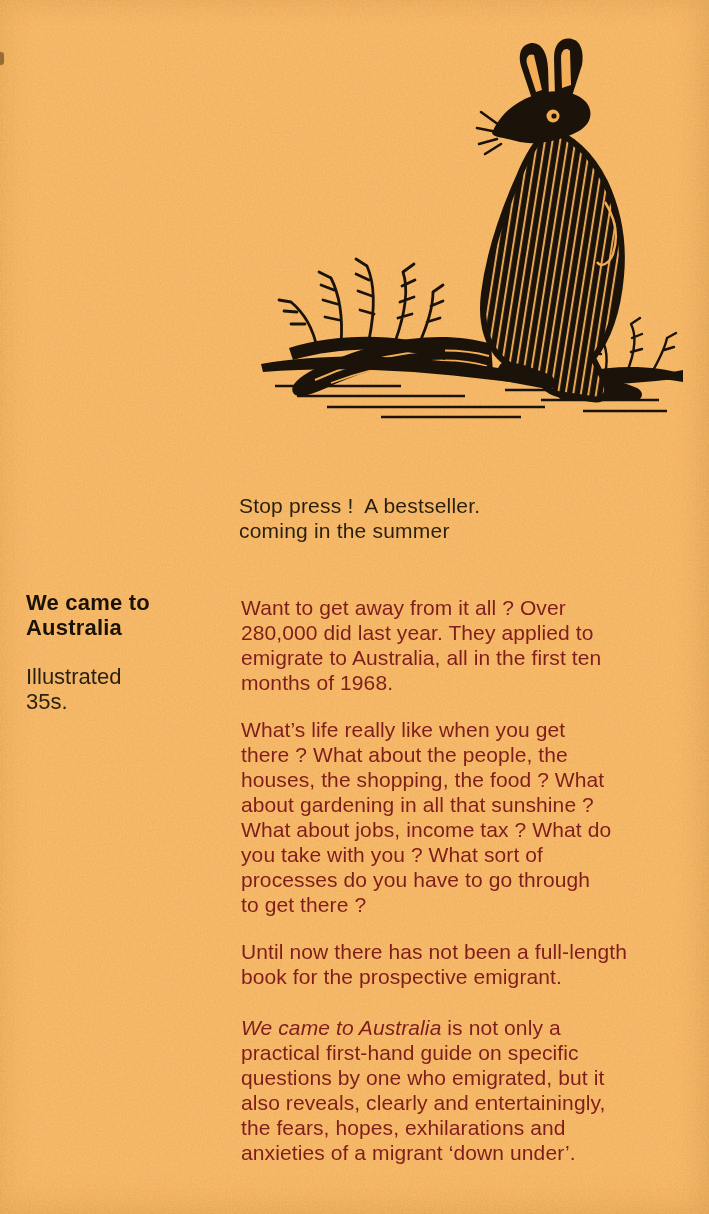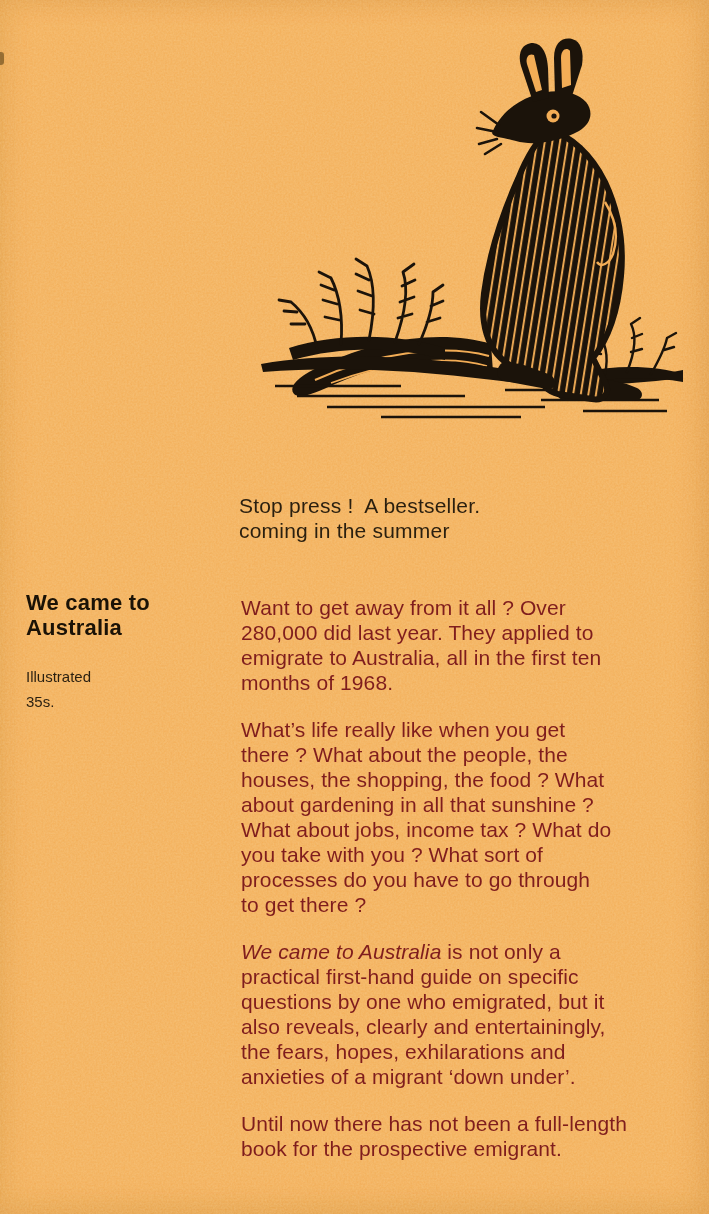--- a/index.html
+++ b/index.html
@@ -22,21 +22,21 @@
   }
   .columns{position:absolute;left:26px;top:590px;display:flex;align-items:flex-start;}
   .col-left{flex:0 0 215px;width:215px;}
   .col-right{width:462px;padding-top:5px;}
   .book-title,.book-author{
     margin:0;font-size:22px;line-height:25px;font-weight:bold;
     color:#1a1206;letter-spacing:.2px;white-space:pre-wrap;
   }
   .book-title{margin-bottom:24px;}
   .book-author{margin-bottom:26px;}
-  .book-details{margin:0;font-size:15px;line-height:25px;white-space:pre-wrap;color:#291f10;}
+  .book-details{margin:0;font-size:22px;line-height:25px;white-space:pre-wrap;color:#291f10;}
   .body-par{
     margin:0 0 22px 0;font-size:21px;line-height:25px;
     white-space:pre-wrap;color:#7f1d1d;letter-spacing:.1px;
   }
   .body-par.extra-gap{margin-bottom:26px;}
   .body-par:last-child{margin-bottom:0;}
   em{font-style:italic;}
 </style>
 </head>
 <body>
@@ -129,24 +129,24 @@
 emigrate to Australia, all in the first ten
 months of 1968.</p>
       <p class="body-par">What’s life really like when you get
 there ? What about the people, the
 houses, the shopping, the food ? What
 about gardening in all that sunshine ?
 What about jobs, income tax ? What do
 you take with you ? What sort of
 processes do you have to go through
 to get there ?</p>
+      <p class="body-par extra-gap">Until now there has not been a full-length
+book for the prospective emigrant.</p>
       <p class="body-par"><em>We came to Australia</em><span> is not only a
 practical first-hand guide on specific
 questions by one who emigrated, but it
 also reveals, clearly and entertainingly,
 the fears, hopes, exhilarations and
 anxieties of a migrant ‘down under’.</span></p>
-      <p class="body-par extra-gap">Until now there has not been a full-length
-book for the prospective emigrant.</p>
     </div>
   </div>
 
 </div>
 
 </body></html>

